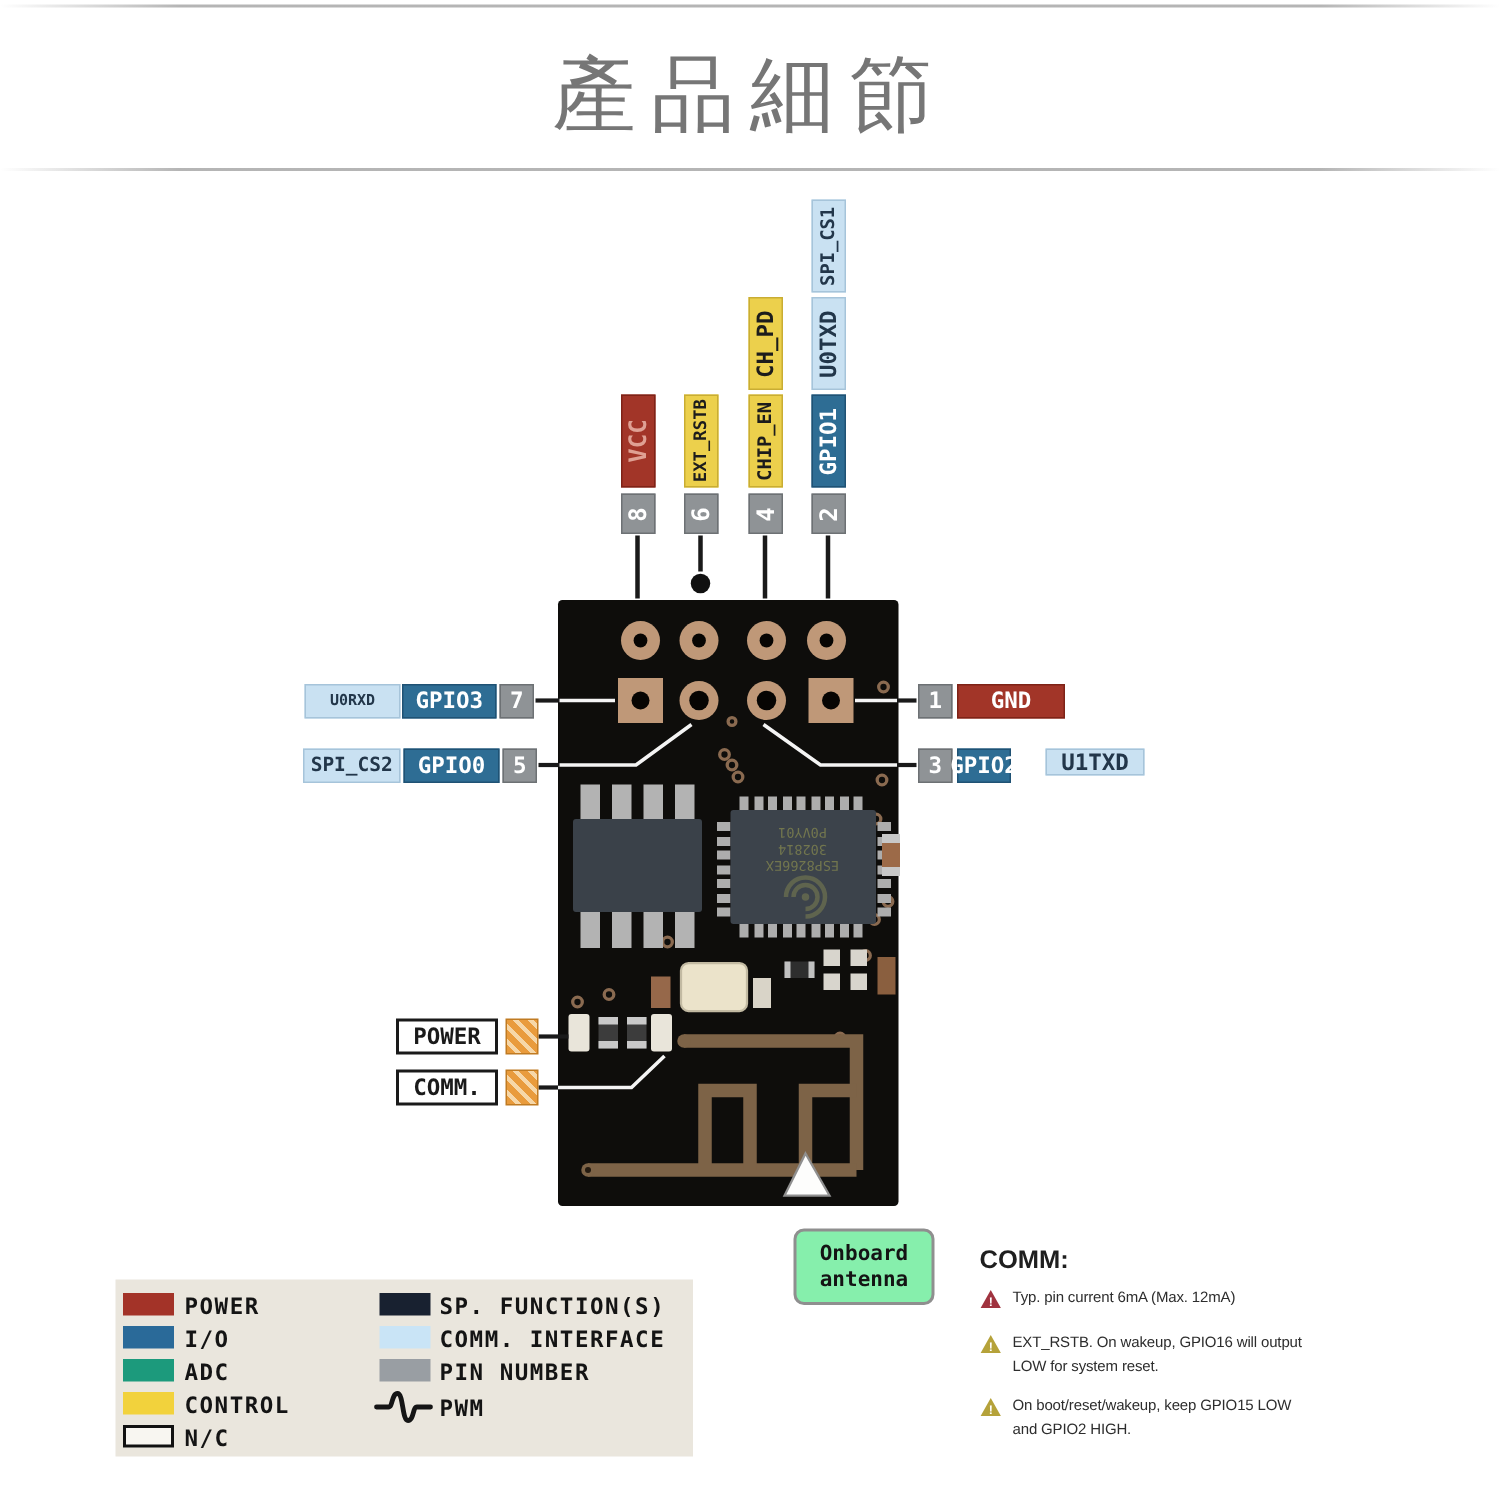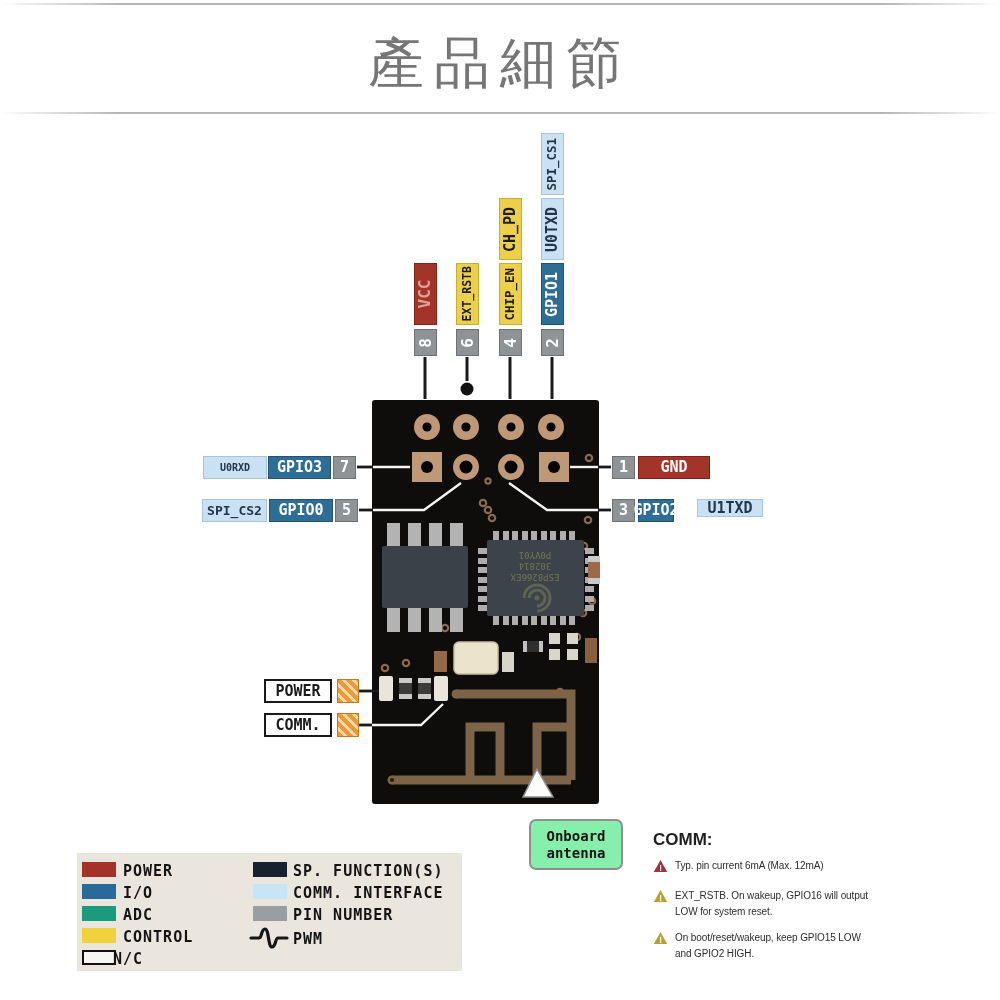--- a/index.html
+++ b/index.html
@@ -315,21 +315,21 @@
   <div class="legend">
     <div class="sw sw-power" style="left:5px;top:9px"></div>
     <div class="lg-label" style="left:46px;top:9px">POWER</div>
     <div class="sw sw-io" style="left:5px;top:31px"></div>
     <div class="lg-label" style="left:46px;top:31px">I/O</div>
     <div class="sw sw-adc" style="left:5px;top:53px"></div>
     <div class="lg-label" style="left:46px;top:53px">ADC</div>
     <div class="sw sw-control" style="left:5px;top:75px"></div>
     <div class="lg-label" style="left:46px;top:75px">CONTROL</div>
     <div class="sw sw-nc" style="left:5px;top:97px"></div>
-    <div class="lg-label" style="left:36px;top:97px">N/C</div>
+    <div class="lg-label" style="left:46px;top:97px">N/C</div>
 
     <div class="sw sw-spfn" style="left:176px;top:9px"></div>
     <div class="lg-label" style="left:216px;top:9px">SP. FUNCTION(S)</div>
     <div class="sw sw-commi" style="left:176px;top:31px"></div>
     <div class="lg-label" style="left:216px;top:31px">COMM. INTERFACE</div>
     <div class="sw sw-pin" style="left:176px;top:53px"></div>
     <div class="lg-label" style="left:216px;top:53px">PIN NUMBER</div>
     <svg style="position:absolute;left:172px;top:72px" width="42" height="26" viewBox="0 0 42 26">
       <path d="M 2 13 H 10 C 13 13 12 4 16 4 C 20 4 19 22 23 22 C 27 22 26 13 29 13 H 38" fill="none" stroke="#151515" stroke-width="3.2" stroke-linecap="round"></path>
     </svg>

